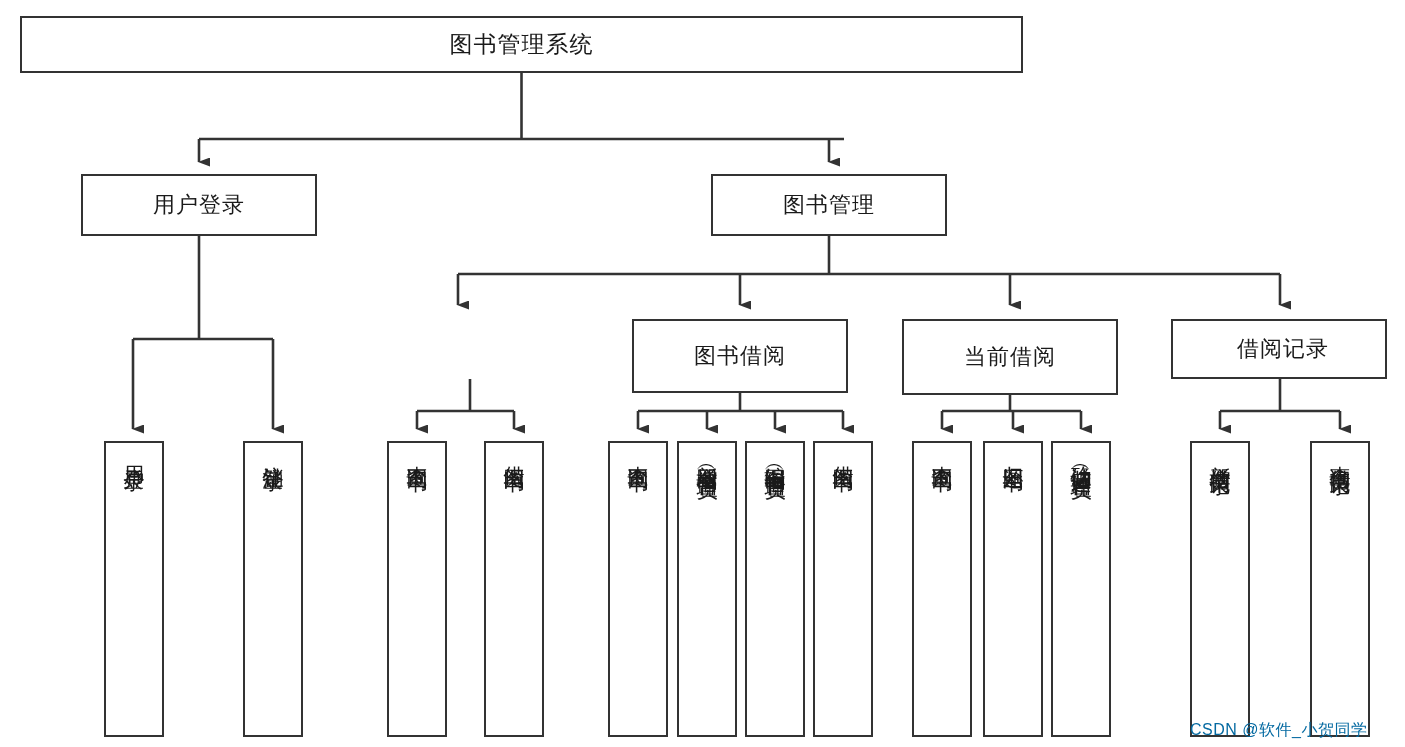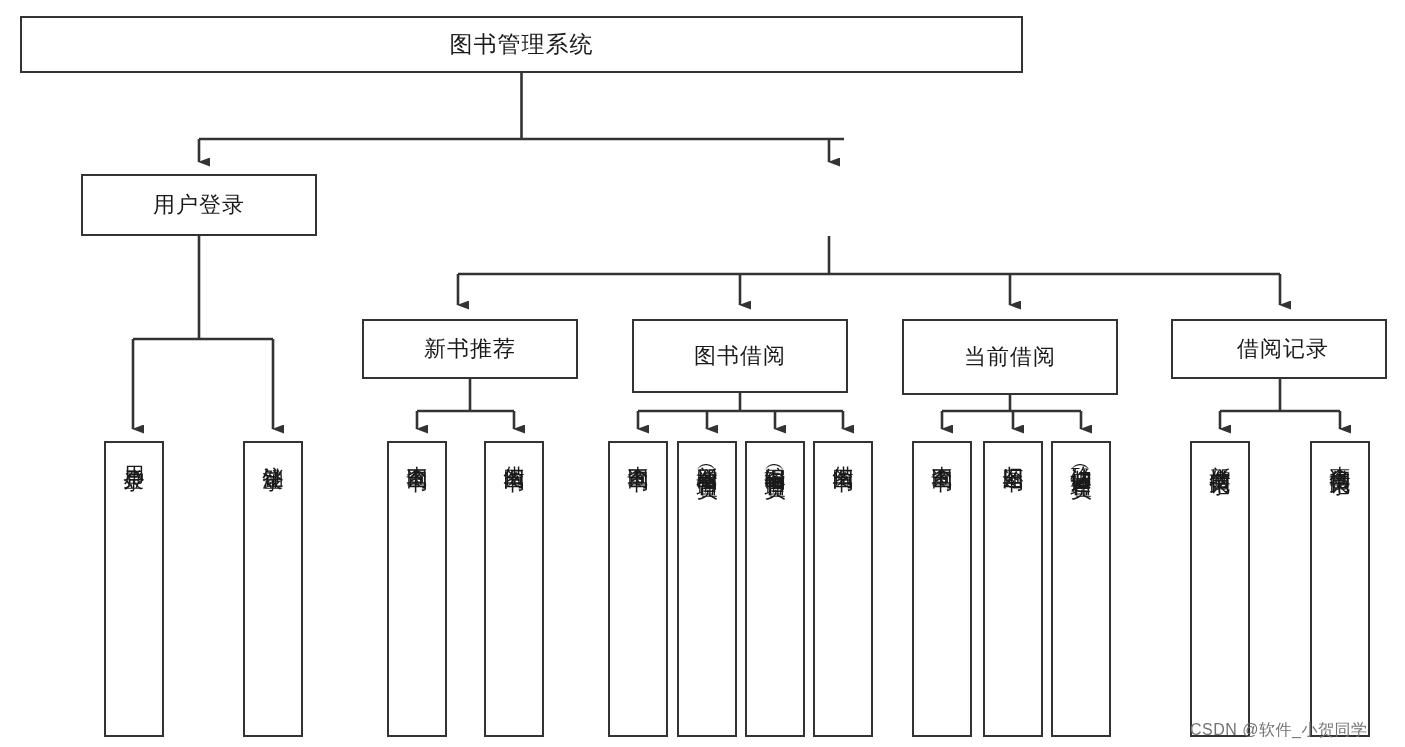--- a/index.html
+++ b/index.html
@@ -35,21 +35,21 @@
     padding-top:6px;
     justify-content:flex-start;
     align-items:center;
     line-height:1.05;
   }
   .node.root{font-size:23px;}
   #watermark{
     position:absolute;
     left:1190px;top:716px;
     font-size:16px;
-    color:#737373;
+    color:#0369a1;
     white-space:nowrap;
     letter-spacing:0.5px;
     font-family:"Liberation Sans","DejaVu Sans",sans-serif;
   }
   svg{position:absolute;left:0;top:0;pointer-events:none;}
 </style>
 </head>
 <body>
 
 <div id="canvas">
@@ -100,22 +100,22 @@
       <path d="M1280,375 L1280,407"></path>
       <path d="M1220,407 L1340,407"></path>
       <path d="M1220,407 L1220,425" marker-end="url(#arw)"></path>
       <path d="M1340,407 L1340,425" marker-end="url(#arw)"></path>
     </g>
   </svg>
 
   <div class="node h root" style="left:20px;top:12px;width:1003px;height:57px;">图书管理系统</div>
 
   <div class="node h" style="left:81px;top:170px;width:236px;height:62px;">用户登录</div>
+  <div class="node h" style="left:711px;top:170px;width:236px;height:62px;">图书管理</div>
 
-  <div class="node h" style="left:362px;top:315px;width:216px;height:60px;">新书推荐</div>
   <div class="node h" style="left:632px;top:315px;width:216px;height:74px;">图书借阅</div>
   <div class="node h" style="left:902px;top:315px;width:216px;height:76px;">当前借阅</div>
   <div class="node h" style="left:1171px;top:315px;width:216px;height:60px;padding-left:8px;">借阅记录</div>
 
   <div class="node v" style="left:104px;top:437px;width:60px;height:296px;">用户登录</div>
   <div class="node v" style="left:243px;top:437px;width:60px;height:296px;">注销登录</div>
 
   <div class="node v" style="left:387px;top:437px;width:60px;height:296px;">查询图书</div>
   <div class="node v" style="left:484px;top:437px;width:60px;height:296px;">借阅图书</div>
 

